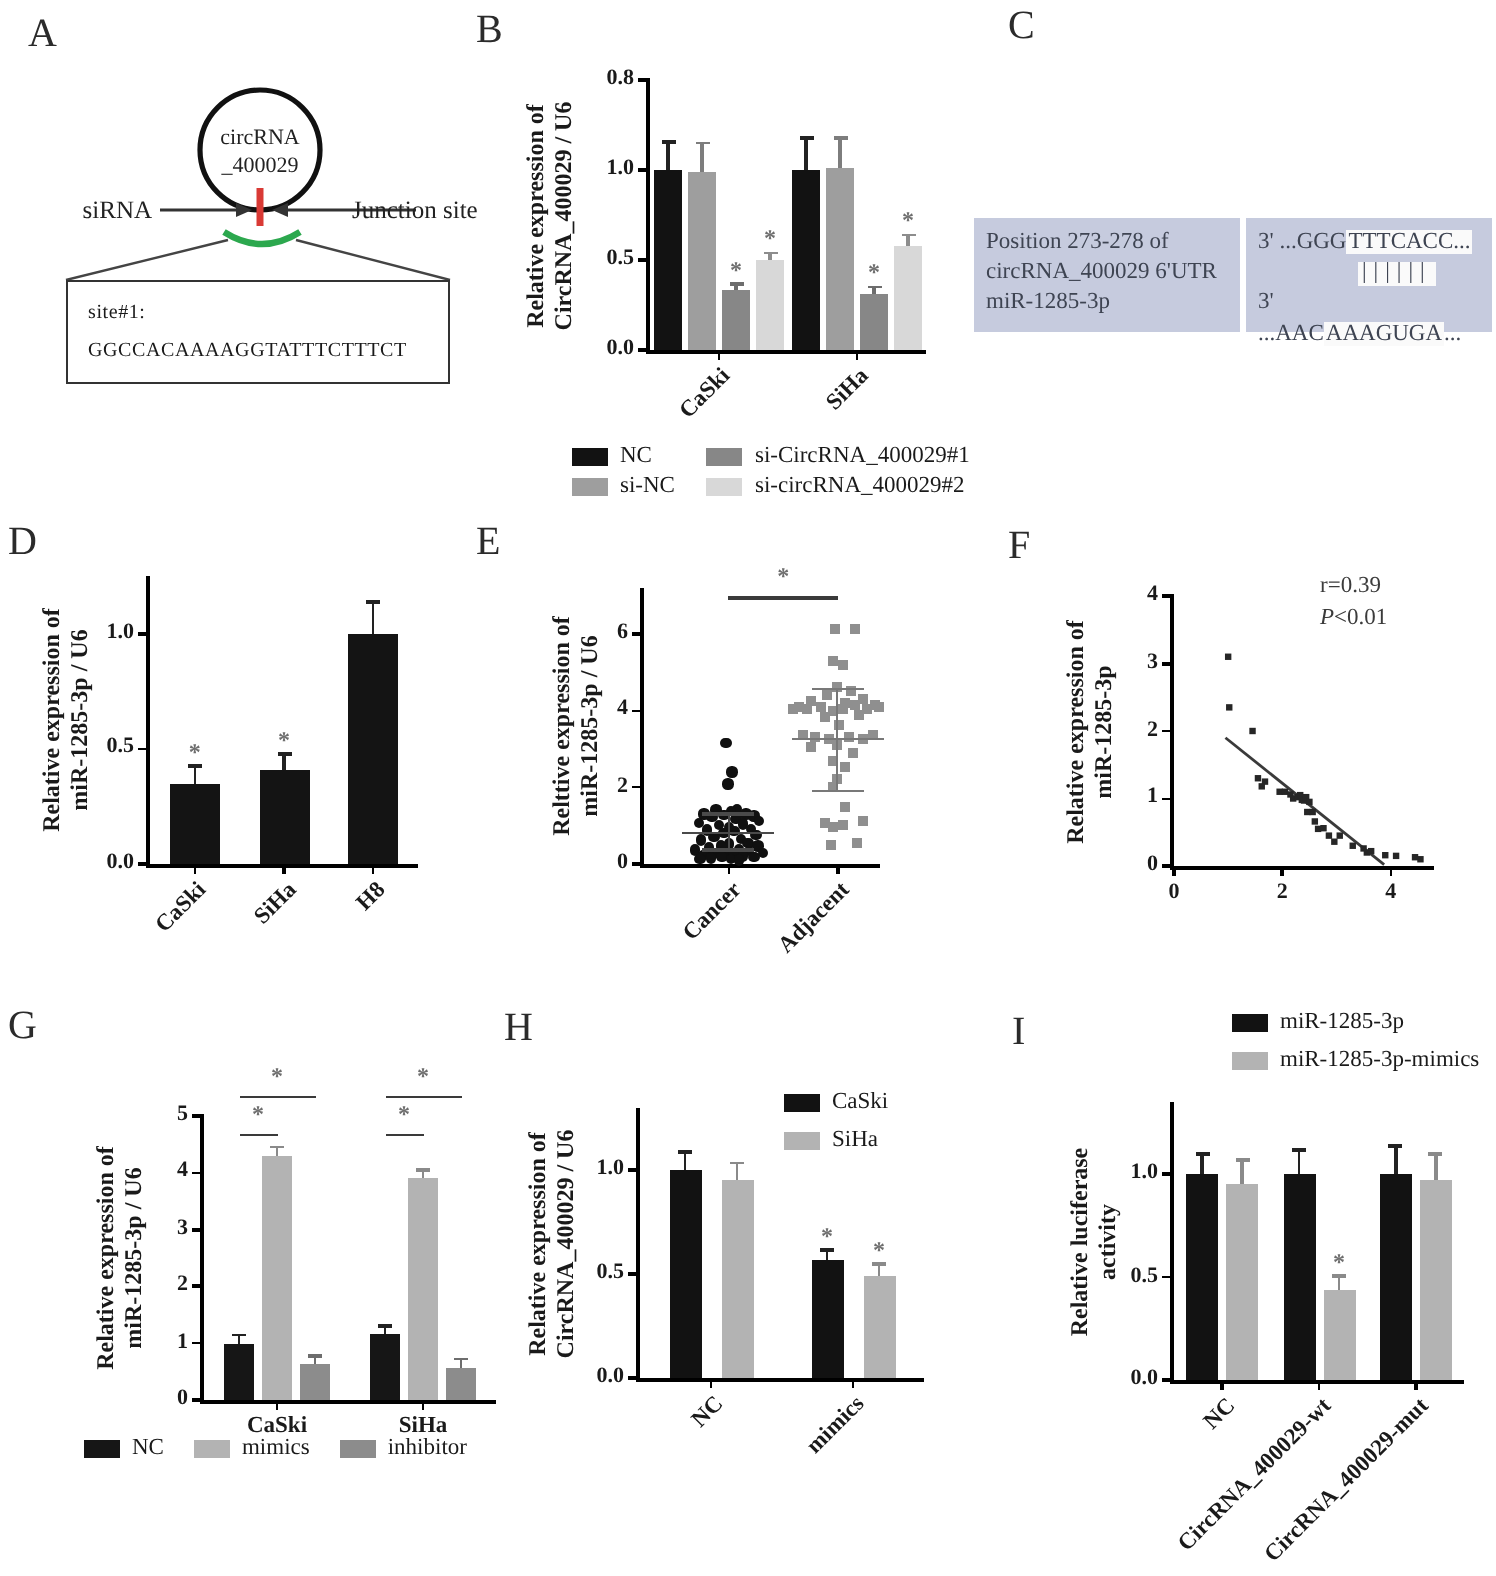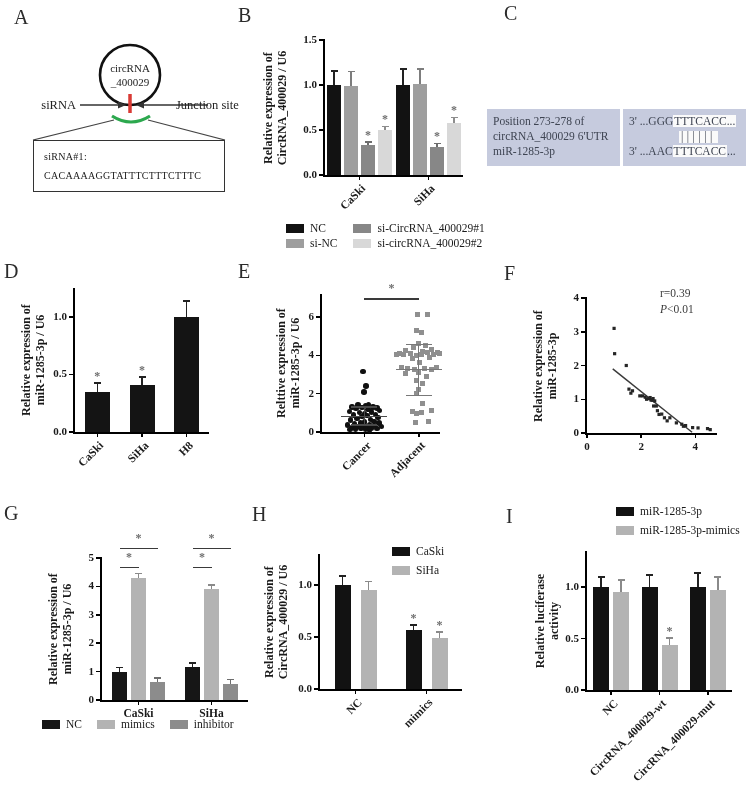--- a/index.html
+++ b/index.html
@@ -62,49 +62,49 @@
       <polygon points="108,79.5 116,83 108,86.5" fill="#333"></polygon>
       <line x1="198" y1="83" x2="134" y2="83" stroke="#333" stroke-width="1.4"></line>
       <polygon points="134,79.5 126,83 134,86.5" fill="#333"></polygon>
       <text x="66" y="87" text-anchor="end" font-size="12.5" fill="#222">siRNA</text>
       <text x="166" y="87" text-anchor="start" font-size="12.5" fill="#222">Junction site</text>
       <path d="M102,94 Q121,106 140,94" fill="none" stroke-width="3.2" stroke="#2ca84e"></path>
       <line x1="104" y1="98" x2="23" y2="118" stroke="#444" stroke-width="1.2"></line>
       <line x1="138" y1="98" x2="215" y2="118" stroke="#444" stroke-width="1.2"></line>
     </svg>
     <div class="seqbox" style="left:23px;top:118px;width:192px;height:52px">
-      <div>siRNA#1: CACAAAAGGTATTTCTTTCTTTC</div>
+      <div>site#1: GGCCACAAAAGGTATTTCTTTCT</div>
     </div>
   </div>
 
   <div class="panel" style="left:487px;top:109px;width:218px;height:60px">
     <div class="cbox" style="left: 0px; top: 0px; width: 133px; height: 57px; background: rgb(198, 203, 222);">
       <div>Position 273-278 of</div>
       <div>circRNA_400029 6'UTR</div>
       <div>miR-1285-3p</div>
     </div>
     <div class="cbox" style="left: 136px; top: 0px; width: 123px; height: 57px; background: rgb(198, 203, 222);">
       <div><span>3' ...GGG</span><span class="hl">TTTCACC...</span></div>
       <div><span class="pipes">||||||</span></div>
-      <div><span>3' ...AAC</span><span class="hl">TTTCACC</span><span>...</span></div>
+      <div><span>3' ...AAC</span><span class="hl">AAAGUGA</span><span>...</span></div>
     </div>
   </div>
 
   <div class="panel" style="left:250px;top:18px;width:245px;height:240px">
       <div class="plot" style="left: 73px; top: 22px; width: 138px; height: 135px;">
         <div class="ylabel" style="width: 205px; left: -50px; top: 67.5px;">Relative expression of
 CircRNA_400029 / U6</div>
         <div class="ytickmark" style="top: 134.25px;"></div>
         <div class="yticklabel" style="top: 128px;">0.0</div>
         <div class="ytickmark" style="top: 89.25px;"></div>
         <div class="yticklabel" style="top: 83px;">0.5</div>
         <div class="ytickmark" style="top: 44.25px;"></div>
         <div class="yticklabel" style="top: 38px;">1.0</div>
         <div class="ytickmark" style="top: -0.75px;"></div>
-        <div class="yticklabel" style="top: -7px;">1.5</div>
+        <div class="yticklabel" style="top: -7px;">0.8</div>
         <div class="bar" style="left: 2px; width: 14px; height: 90px; background: rgb(18, 18, 18);"></div>
         <div class="errv" style="left: 8.25px; bottom: 90px; height: 13.5px; width: 1.5px; background: rgb(34, 34, 34);"></div>
         <div class="errcap" style="left: 5.5px; bottom: 103.5px; width: 7px; background: rgb(34, 34, 34);"></div>
         <div class="bar" style="left: 19px; width: 14px; height: 89.1px; background: rgb(158, 158, 158);"></div>
         <div class="errv" style="left: 25.25px; bottom: 89.1px; height: 13.5px; width: 1.5px; background: rgb(125, 125, 125);"></div>
         <div class="errcap" style="left: 22.5px; bottom: 102.6px; width: 7px; background: rgb(125, 125, 125);"></div>
         <div class="bar" style="left: 36px; width: 14px; height: 29.7px; background: rgb(135, 135, 135);"></div>
         <div class="errv" style="left: 42.25px; bottom: 29.7px; height: 2.7px; width: 1.5px; background: rgb(109, 109, 109);"></div>
         <div class="errcap" style="left: 39.5px; bottom: 32.4px; width: 7px; background: rgb(109, 109, 109);"></div>
         <div class="star" style="left: 38px; bottom: 35.4px;">*</div>

